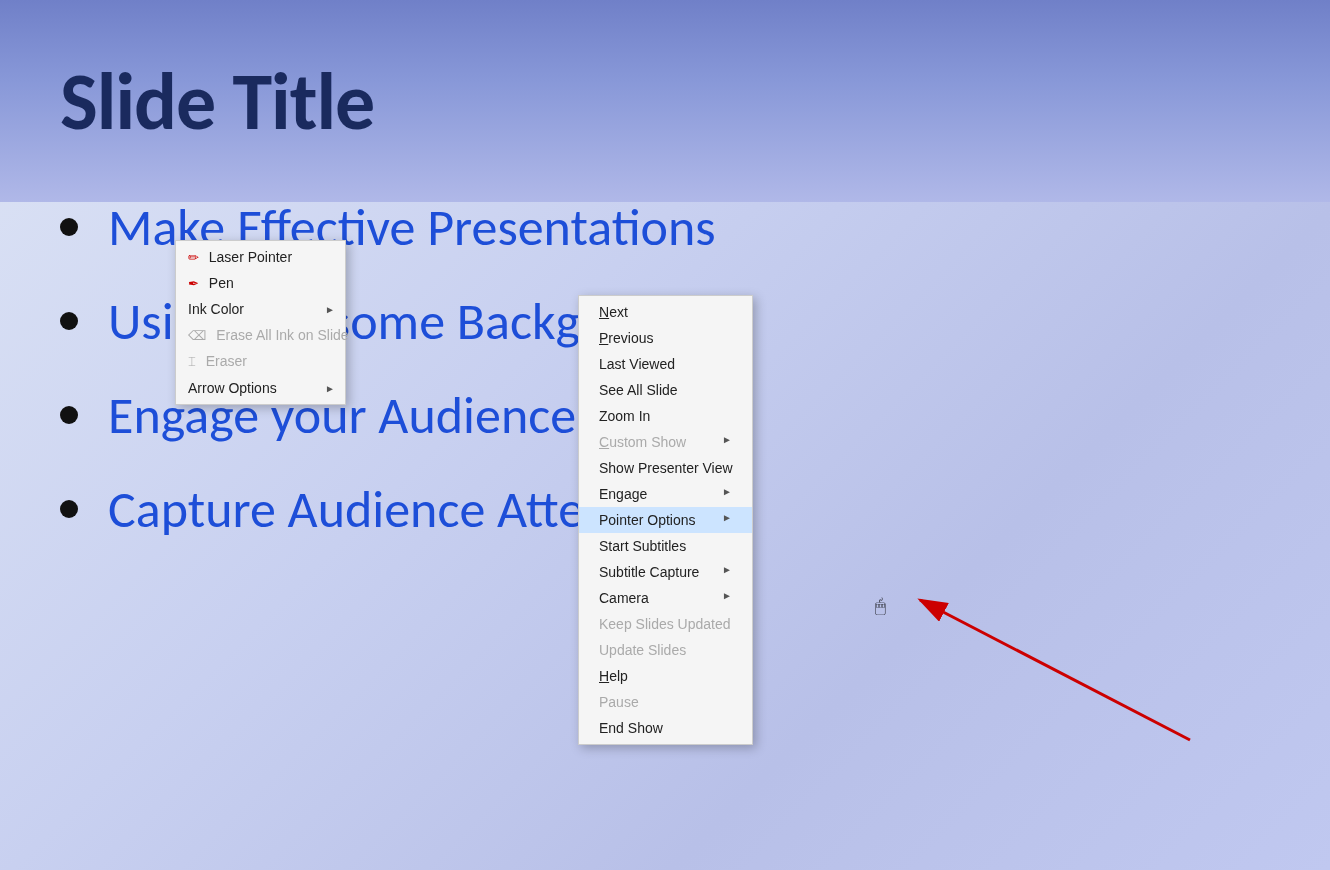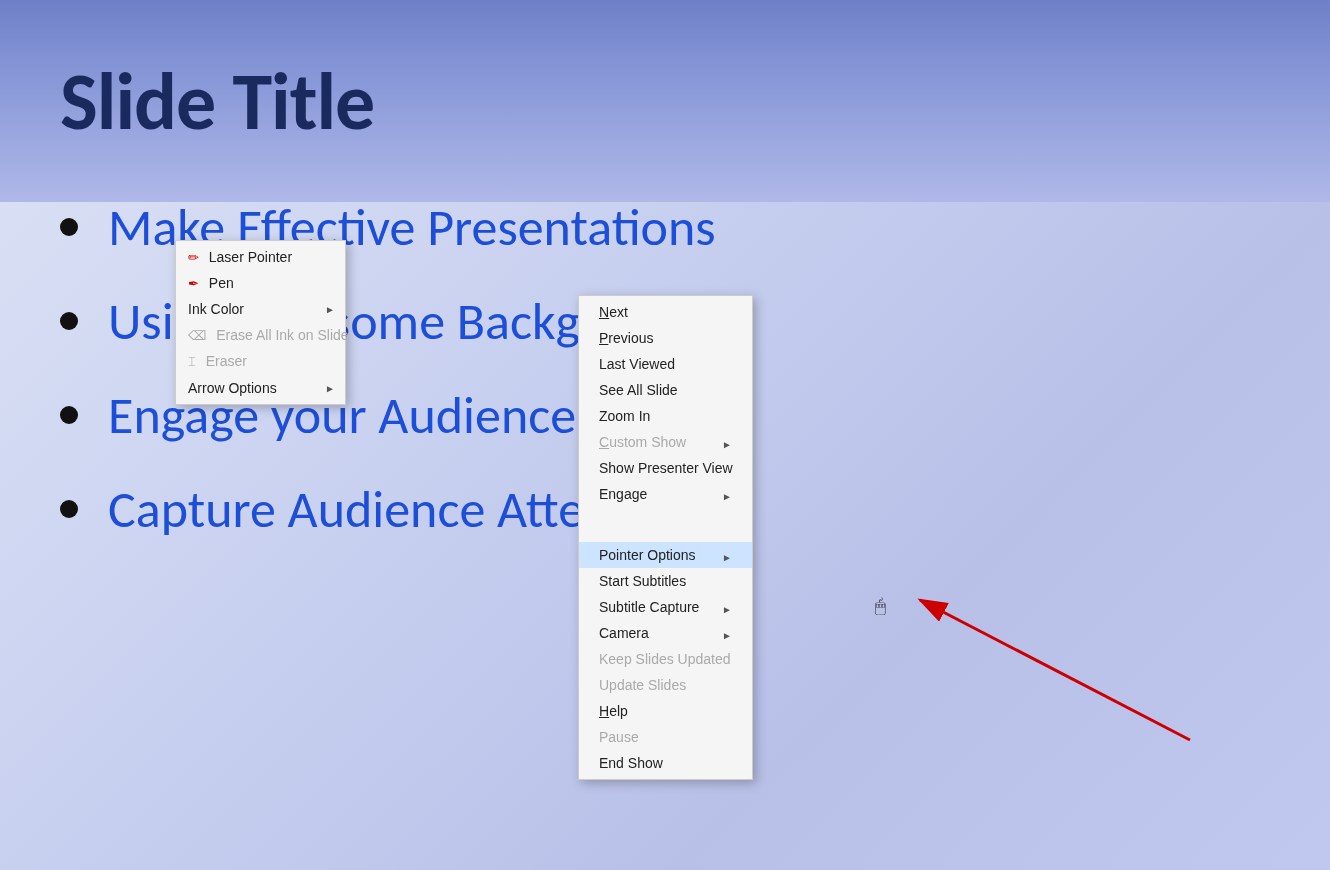--- a/index.html
+++ b/index.html
@@ -86,21 +86,21 @@
       padding: 3px 0;
     }
 
     .menu-item {
       padding: 5px 20px;
       font-size: 14px;
       color: #222;
       cursor: pointer;
       white-space: nowrap;
       display: flex;
-      align-items: flex-end;
+      align-items: flex-start;
       justify-content: space-between;
     }
 
     .menu-item.disabled {
       color: #aaa;
       cursor: default;
     }
 
     .menu-arrow {
       font-size: 10px;
@@ -226,21 +226,21 @@
 
   <div class="menu-item">
     <span>Show Presenter View</span>
   </div>
 
   <div class="menu-item">
     <span>Engage</span>
     <span class="menu-arrow">►</span>
   </div>
 
-  <div class="menu-item" style="background:#cce4ff;margin-top:35px;">
+  <div class="menu-item" style="background:#cce4ff;">
     <span>Pointer Options</span>
     <span class="menu-arrow">►</span>
   </div>
 
   <div class="menu-item">
     <span>Start Subtitles</span>
   </div>
 
   <div class="menu-item">
     <span>Subtitle Capture</span>

